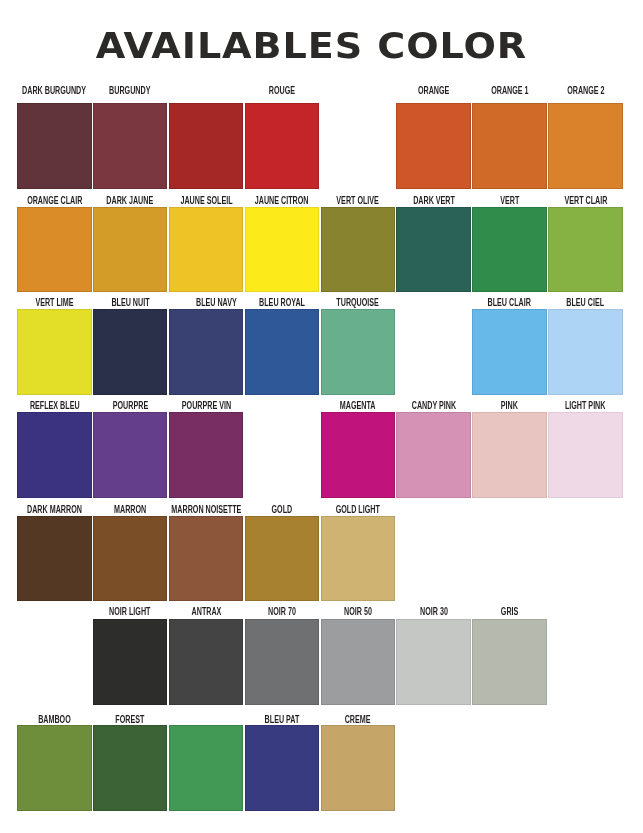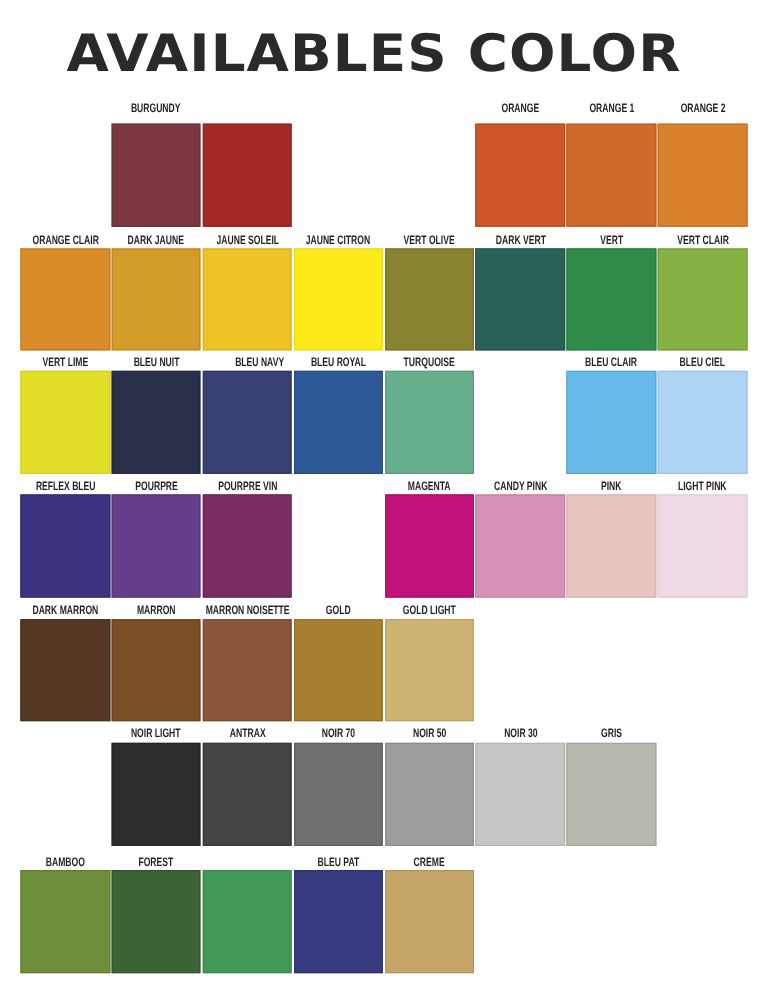--- a/index.html
+++ b/index.html
@@ -27,21 +27,21 @@
     background: #ffffff;
   }
   #title {
     position: absolute;
     left: 0;
     top: 24px;
     width: 621px;
     text-align: center;
     font-family: "DejaVu Sans", sans-serif;
     font-weight: bold;
-    font-size: 43px;
+    font-size: 36px;
     line-height: 43px;
     letter-spacing: 0.85px;
     text-indent: 0.85px;
     color: #2b2a28;
     white-space: nowrap;
   }
   #title span {
     display: inline-block;
     transform: scaleX(1.06);
   }
@@ -90,27 +90,35 @@
     border: 1px solid transparent;
   }
 </style>
 </head>
 <body>
 
 <div id="page" style="background: rgb(255, 255, 255);">
   <div id="title" style="color: rgb(43, 42, 40);"><span>AVAILABLES COLOR</span></div>
   <div id="grid">
     <div class="row" style="top:91.5px">
+      <div class="cell" style="left:0.0px">
+        <div class="label" style="top: -6.5px; color: rgb(35, 31, 32);"><span>DARK BURGUNDY</span></div>
+        <div class="swatch" style="background: rgb(97, 51, 58); border-color: rgb(83, 44, 50);"></div>
+      </div>
       <div class="cell" style="left:75.87px">
         <div class="label" style="top: -6.5px; color: rgb(35, 31, 32);"><span>BURGUNDY</span></div>
         <div class="swatch" style="background: rgb(123, 55, 64); border-color: rgb(106, 47, 55);"></div>
       </div>
       <div class="cell" style="left:151.74px">
         <div class="label" style="top: -6.5px; color: rgb(35, 31, 32); margin-top: 20px;"><span>DARK ROUGE</span></div>
         <div class="swatch" style="background: rgb(165, 39, 38); border-color: rgb(142, 33, 33);"></div>
+      </div>
+      <div class="cell" style="left:227.61px">
+        <div class="label" style="top: -6.5px; color: rgb(35, 31, 32);"><span>ROUGE</span></div>
+        <div class="swatch" style="background: rgb(196, 37, 41); border-color: rgb(169, 32, 35);"></div>
       </div>
       <div class="cell" style="left:379.35px">
         <div class="label" style="top: -6.5px; color: rgb(35, 31, 32);"><span>ORANGE</span></div>
         <div class="swatch" style="background: rgb(206, 86, 40); border-color: rgb(179, 75, 35);"></div>
       </div>
       <div class="cell" style="left:455.22px">
         <div class="label" style="top: -6.5px; color: rgb(35, 31, 32);"><span>ORANGE 1</span></div>
         <div class="swatch" style="background: rgb(208, 106, 40); border-color: rgb(182, 93, 35);"></div>
       </div>
       <div class="cell" style="left:531.09px">

